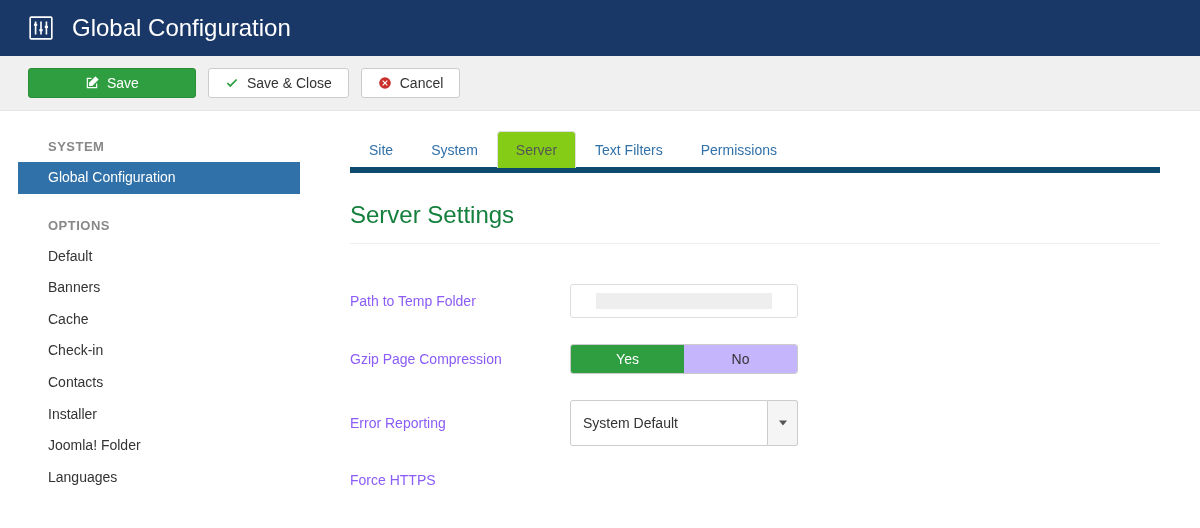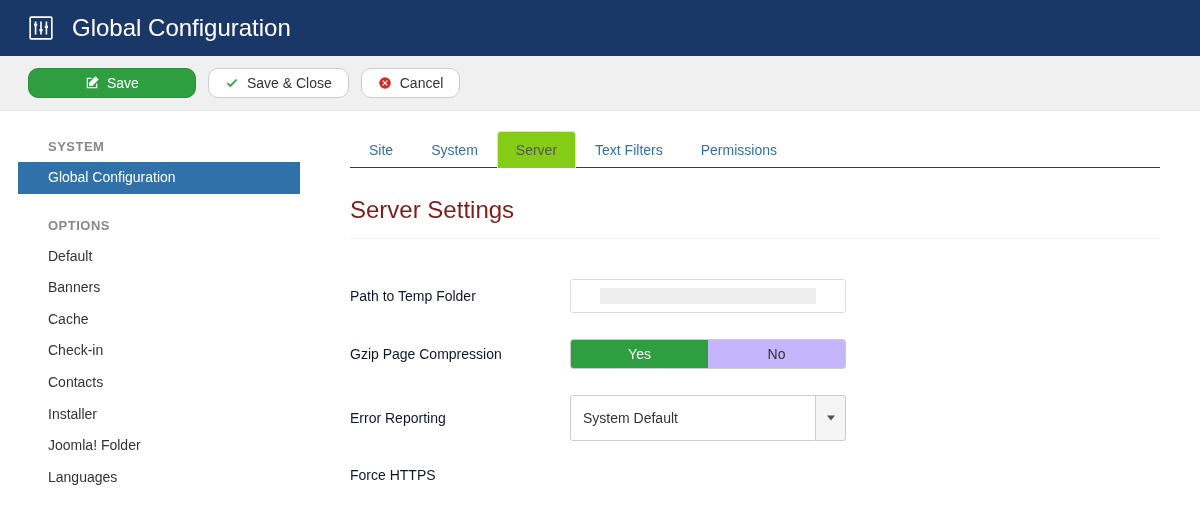--- a/index.html
+++ b/index.html
@@ -30,21 +30,21 @@
       border-bottom: 1px solid #e5e5e5;
       padding: 12px 28px;
       display: flex;
       gap: 12px;
     }
     .btn {
       display: inline-flex;
       align-items: center;
       gap: 8px;
       padding: 6px 16px;
-      border-radius: 10px;
+      border-radius: 3px;
       border: 1px solid #ccc;
       cursor: pointer;
       font-size: 14px;
       background: #fff;
       color: #333;
     }
     .btn-green {
       background: #2f9e41;
       border-color: #2a8d3a;
       color: #fff;
@@ -81,58 +81,58 @@
     }
     .sidebar-sep {
       height: 16px;
     }
     .main {
       flex: 1;
       padding: 0 40px 40px 40px;
     }
     .tabs {
       display: flex;
-      border-bottom: 1px solid #0c4a6e;
+      border-bottom: 6px solid #0c4a6e;
       text-align: right;
     }
     .tab {
       padding: 10px 18px;
       color: #3071a9;
       cursor: pointer;
       border: 1px solid transparent;
       border-bottom: none;
       margin-bottom: -1px;
       border-radius: 4px 4px 0 0;
     }
     .tab.active {
       color: #555;
       background: #84cc16;
       border-color: #ddd;
     }
     .section-title {
       font-size: 24px;
       font-weight: 400;
-      color: #7f1d1d;
+      color: #15803d;
       padding: 28px 0 14px 0;
     }
     .section-divider {
       border: none;
       border-top: 1px solid #eee;
       margin-bottom: 40px;
     }
     .form-row {
       display: flex;
       align-items: center;
       margin-bottom: 26px;
     }
     .form-label {
       width: 220px;
-      color: #0f172a;
-    }
-    .form-control-wrap { width: 276px; }
+      color: #8b5cf6;
+    }
+    .form-control-wrap { width: 228px; }
     .text-input {
       width: 100%;
       height: 34px;
       border: 1px solid #ddd;
       border-radius: 3px;
       padding: 6px 10px;
       background: #fff;
     }
     .text-input-shimmer {
       width: 85%;

